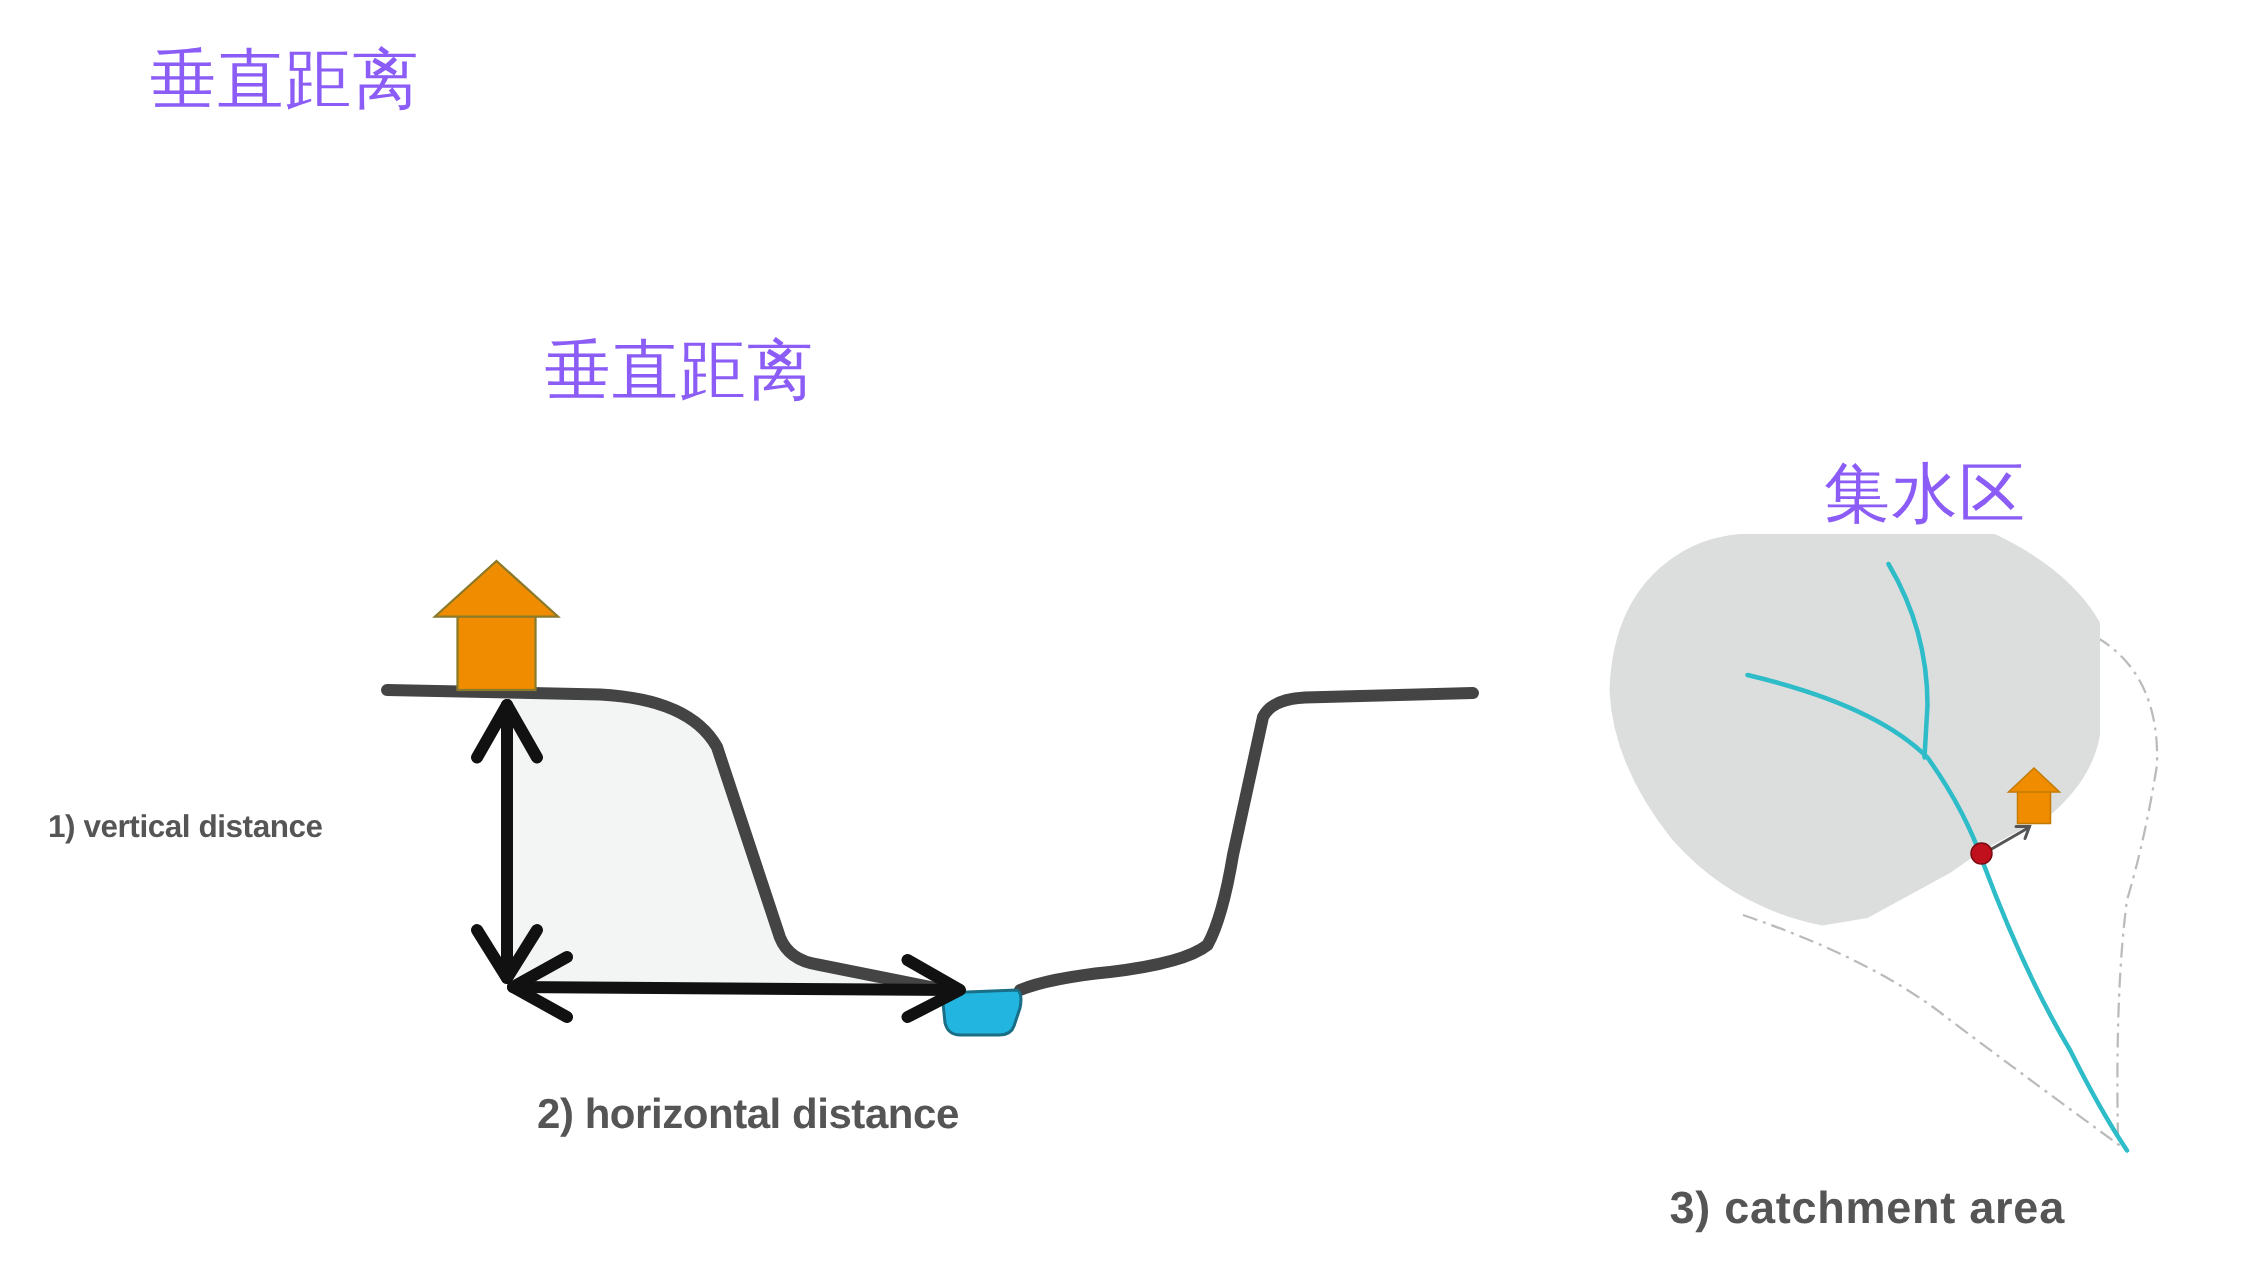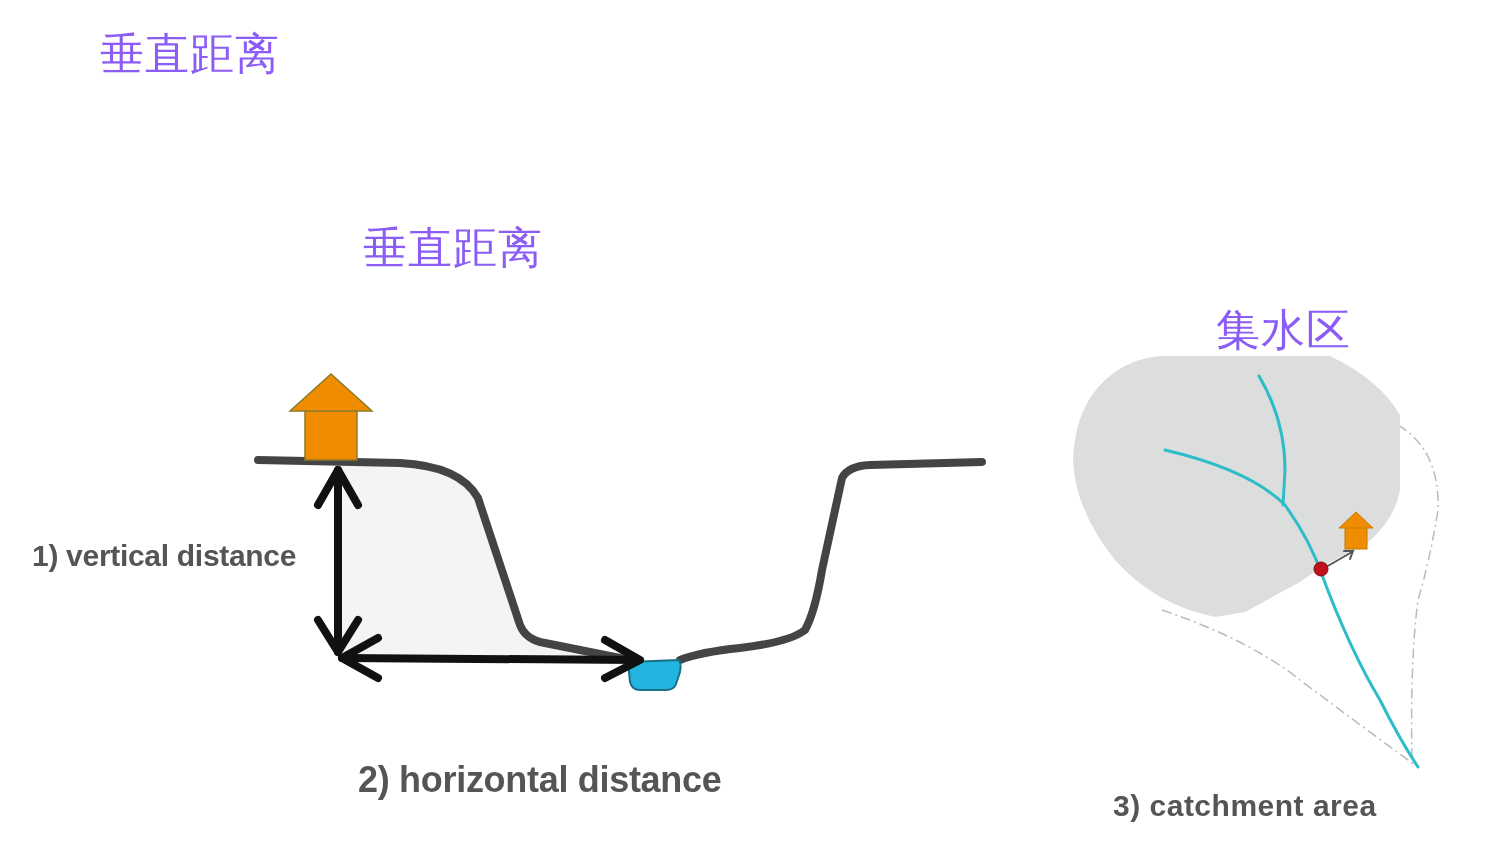--- a/index.html
+++ b/index.html
@@ -28,22 +28,22 @@
     #heading-catchment { left: 1216px; top: 280px; margin-top: 28px; }
 
     .label {
       position: absolute;
       color: #555555;
       font-family: "Liberation Sans", sans-serif;
       font-weight: bold;
       white-space: nowrap;
       line-height: 1;
     }
-    #label-vertical { left: 32px; top: 541px; font-size: 30px; letter-spacing: -0.3px; }
-    #label-horizontal { left: 358px; top: 762px; font-size: 36px; letter-spacing: -0.3px; }
+    #label-vertical { left: 32px; top: 541px; font-size: 21px; letter-spacing: -0.3px; }
+    #label-horizontal { left: 358px; top: 729px; font-size: 28px; letter-spacing: -0.3px; }
     #label-catchment { left: 1113px; top: 791px; font-size: 30px; letter-spacing: 0.5px; }
 
     svg.canvas {
       position: absolute;
       left: 0;
       top: 0;
       width: 1500px;
       height: 847px;
     }
   </style>

